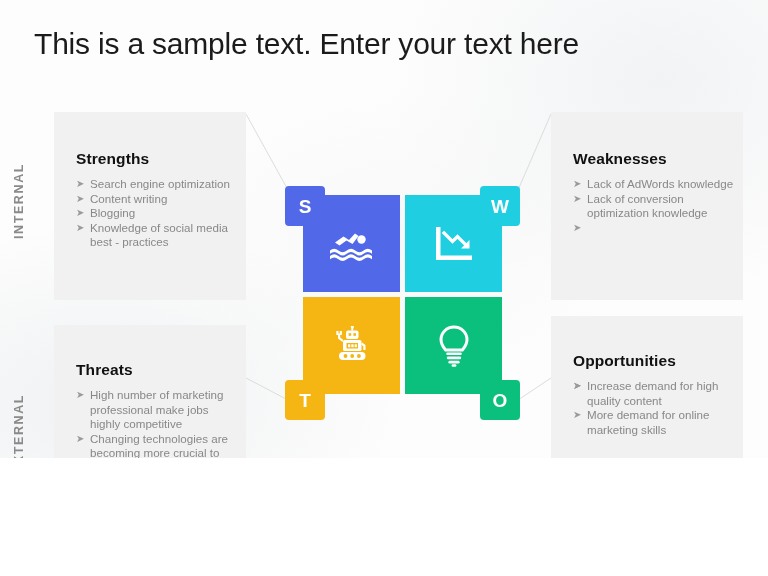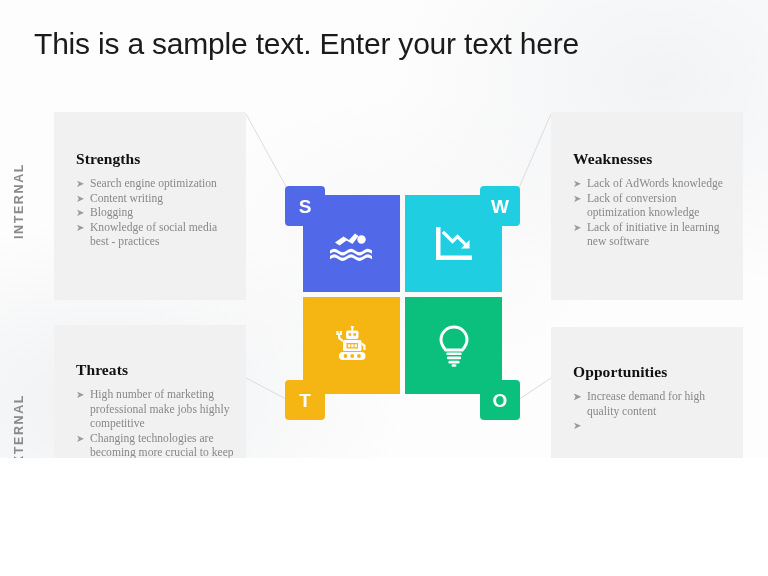--- a/index.html
+++ b/index.html
@@ -77,27 +77,26 @@
   
   .panel {
     position: absolute;
     background: #f1f1f1;
     box-sizing: border-box;
     padding: 0 12px;
   }
   .panel-s { left: 54px;  top: 112px; width: 192px; height: 188px; }
   .panel-w { left: 551px; top: 112px; width: 192px; height: 188px; }
   .panel-t { left: 54px;  top: 325px; width: 192px; height: 188px; }
-  .panel-o { left: 551px; top: 327px; width: 192px; height: 188px; }
+  .panel-o { left: 551px; top: 316px; width: 192px; height: 188px; }
 
   .panel-inner {
     position: absolute;
     left: 22px;
     right: 8px;
-    font-family: Liberation Serif, serif;
   }
   .panel-s .panel-inner { top: 38px; }
   .panel-w .panel-inner { top: 38px; }
   .panel-t .panel-inner { top: 36px; }
   .panel-o .panel-inner { top: 36px; }
 
   .panel-heading {
     font-size: 15.5px;
     font-weight: bold;
     color: #111111;
@@ -206,42 +205,42 @@
       </ul>
     </div>
   </div>
 
   <div class="panel panel-w">
     <div class="panel-inner">
       <div class="panel-heading">Weaknesses</div>
       <ul class="bullets">
         <li><span class="arrow">➤</span><span>Lack of AdWords knowledge</span></li>
         <li><span class="arrow">➤</span><span>Lack of conversion optimization knowledge</span></li>
-        <li><span class="arrow">➤</span><span>Lack of initiative in learning new software</span></li>
+        <li><span class="arrow">➤</span></li>
       </ul>
     </div>
   </div>
 
   <div class="panel panel-t">
     <div class="panel-inner">
       <div class="panel-heading">Threats</div>
       <ul class="bullets">
         <li><span class="arrow">➤</span><span>High number of marketing professional make jobs highly competitive</span></li>
         <li><span class="arrow">➤</span><span>Changing technologies are becoming more crucial to keep up with</span></li>
       </ul>
     </div>
   </div>
 
   <div class="panel panel-o">
     <div class="panel-inner">
       <div class="panel-heading">Opportunities</div>
       <ul class="bullets">
         <li><span class="arrow">➤</span></li>
         <li><span class="arrow">➤</span><span>Increase demand for high quality content</span></li>
-        <li><span class="arrow">➤</span></li>
+        <li><span class="arrow">➤</span><span>More demand for online marketing skills</span></li>
       </ul>
     </div>
   </div>
 
   <div class="matrix">
 
     <div class="quad quad-s" style="background: rgb(81, 105, 232);">
       <svg width="46" height="34" viewBox="0 0 46 34">
         <circle cx="32.5" cy="12.5" r="4.2" fill="#ffffff"></circle>
         <path d="M6 15.5 L14.5 9.5 L20 13 L26 6.5 L29.5 9 L23.5 17 L17.5 13.5 L10.5 18.5 Z" fill="#ffffff"></path>

